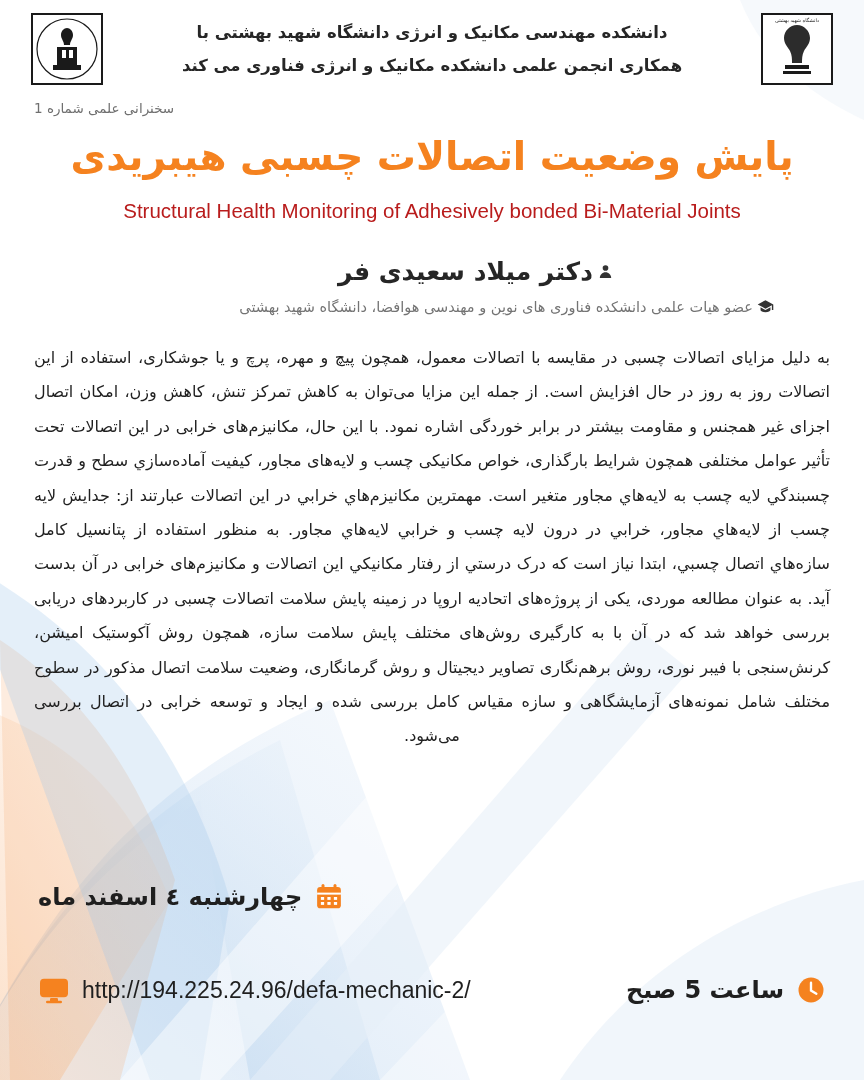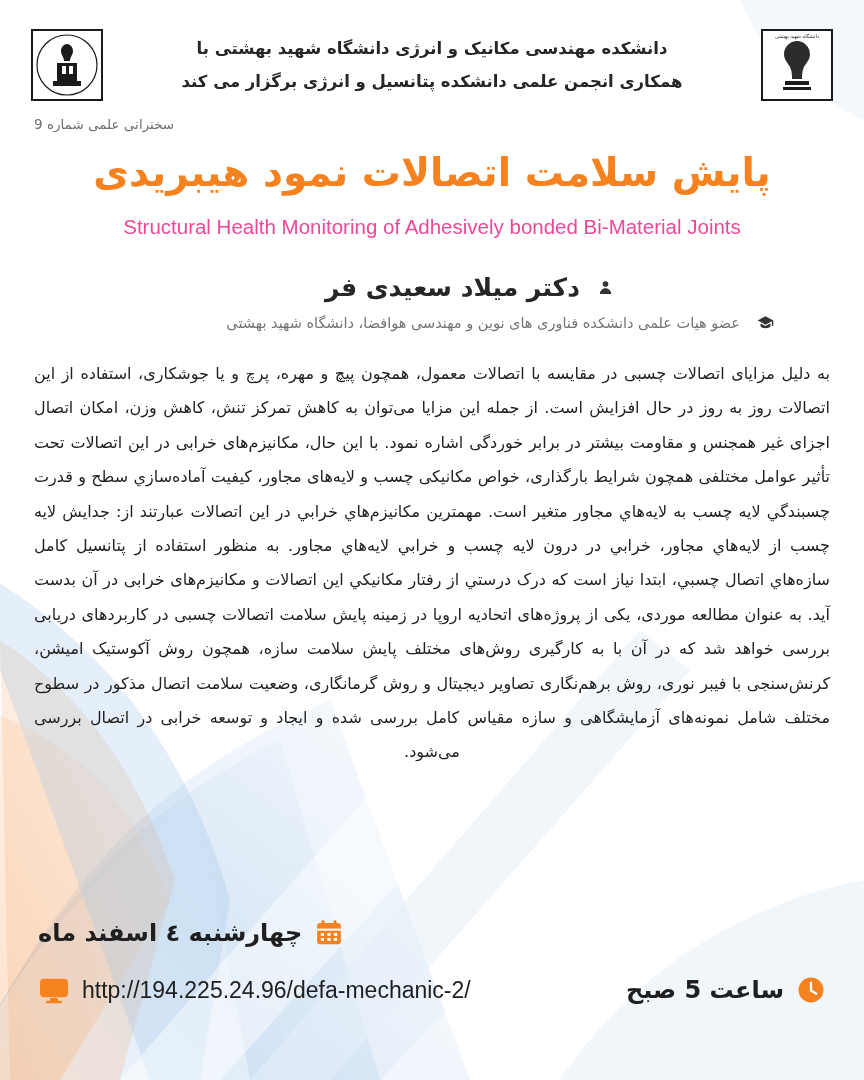--- a/index.html
+++ b/index.html
@@ -26,21 +26,21 @@
     z-index: 0;
   }
 
   
   .header {
     position: relative;
     z-index: 3;
     display: flex;
     align-items: center;
     justify-content: space-between;
-    padding: 28px 30px 0 30px;
+    padding: 12px 30px 0 30px;
     box-sizing: border-box;
   }
   .logo-box {
     width: 74px;
     height: 74px;
     flex: 0 0 auto;
     display: flex;
     align-items: center;
     justify-content: center;
   }
@@ -77,42 +77,42 @@
     font-size: 39px;
     font-weight: bold;
     letter-spacing: -0.5px;
     margin-top: 18px;
     direction: rtl;
   }
   .title-en {
     position: relative;
     z-index: 3;
     text-align: center;
-    color: #ec4899;
+    color: #b91c1c;
     font-size: 20.5px;
     font-weight: normal;
     margin-top: 20px;
     direction: ltr;
     font-family: "Liberation Sans", sans-serif;
   }
 
   
   .speaker-block {
     position: relative;
     z-index: 3;
     margin-top: 34px;
     padding-left: 40px;
     padding-right: 40px;
     direction: rtl;
   }
   .speaker-row {
     display: flex;
     align-items: center;
     justify-content: flex-start;
-    gap: 17px;
+    gap: 4px;
     direction: rtl;
   }
   .speaker-row.name {
     justify-content: flex-start;
     padding-right: 210px;
   }
   .speaker-name {
     color: #262626;
     font-size: 25px;
     font-weight: bold;
@@ -178,20 +178,21 @@
   .footer-row.second {
     margin-top: 26px;
     display: flex;
     align-items: center;
     justify-content: space-between;
   }
   .time-wrap, .url-wrap {
     display: flex;
     align-items: center;
     gap: 12px;
+    margin-top: 36px;
   }
   .url-text {
     color: #1f1f1f;
     font-size: 23px;
     direction: ltr;
     font-family: "Liberation Sans", sans-serif;
   }
   .icon-orange { color: #f5821f; }
 </style>
 </head>
@@ -245,41 +246,41 @@
           <path d="M36 12 c-7 0 -13 6 -13 13 0 6 4 9 6 13 2 4 2 8 2 12 l10 0 c0 -4 0 -8 2 -12 2 -4 6 -7 6 -13 0 -7 -6 -13 -13 -13 z" opacity="0.92"></path>
           <rect x="24" y="52" width="24" height="4"></rect>
           <rect x="22" y="58" width="28" height="3"></rect>
         </g>
         <text x="36" y="9" font-size="5" text-anchor="middle" fill="#1a1a1a" font-family="DejaVu Sans, sans-serif">دانشگاه شهید بهشتی</text>
       </svg>
     </div>
 
     <div class="header-text">
       <div>دانشکده مهندسی مکانیک و انرژی دانشگاه شهید بهشتی با</div>
-      <div>همکاری انجمن علمی دانشکده پتانسیل و انرژی برگزار می کند</div>
+      <div>همکاری انجمن علمی دانشکده مکانیک و انرژی فناوری می کند</div>
     </div>
 
     <div class="logo-box">
       <svg width="72" height="72" viewBox="0 0 72 72" xmlns="http://www.w3.org/2000/svg">
         <rect x="1" y="1" width="70" height="70" fill="#ffffff" stroke="#1a1a1a" stroke-width="2"></rect>
         <circle cx="36" cy="36" r="30" fill="none" stroke="#1a1a1a" stroke-width="1.2"></circle>
         <g fill="#1a1a1a">
           <path d="M30 22 c0 -4 3 -7 6 -7 3 0 6 3 6 7 0 4 -3 6 -3 10 l-6 0 c0 -4 -3 -6 -3 -10 z"></path>
           <rect x="26" y="34" width="20" height="18"></rect>
           <rect x="22" y="52" width="28" height="5"></rect>
           <rect x="31" y="37" width="4" height="8" fill="#ffffff"></rect>
           <rect x="38" y="37" width="4" height="8" fill="#ffffff"></rect>
         </g>
       </svg>
     </div>
   </div>
 
-  <div class="talk-no">سخنرانی علمی شماره 9</div>
-
-  <div class="title-fa">پایش سلامت اتصالات نمود هیبریدی</div>
+  <div class="talk-no">سخنرانی علمی شماره 1</div>
+
+  <div class="title-fa">پایش وضعیت اتصالات چسبی هیبریدی</div>
   <div class="title-en">Structural Health Monitoring of Adhesively bonded Bi-Material Joints</div>
 
   <div class="speaker-block">
     <div class="speaker-row name">
       <span class="mini-icon">
         <svg width="17" height="17" viewBox="0 0 24 24" fill="#333">
             <circle cx="12" cy="7" r="4"></circle>
             <path d="M4 21c0-4.4 3.6-8 8-8s8 3.6 8 8z"></path>
           </svg>
       </span>

